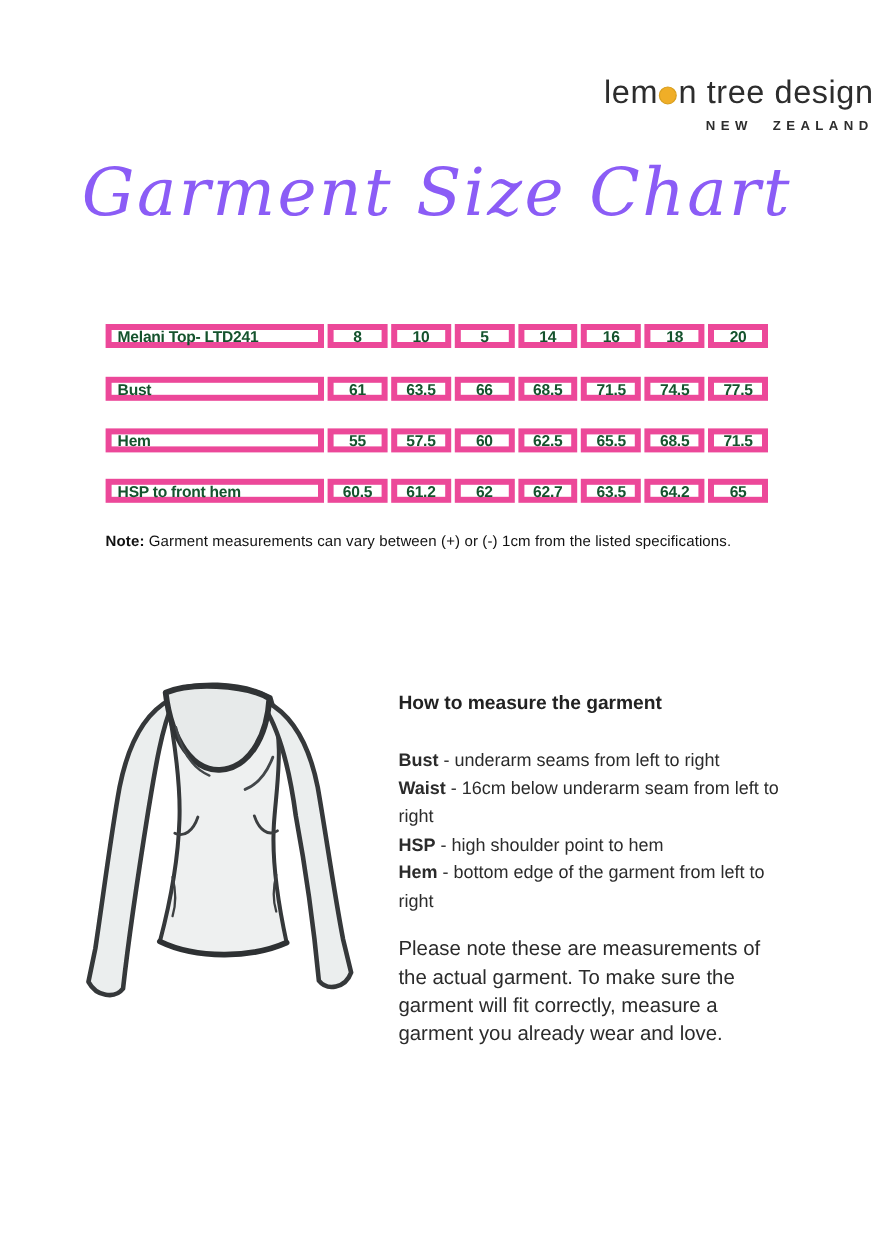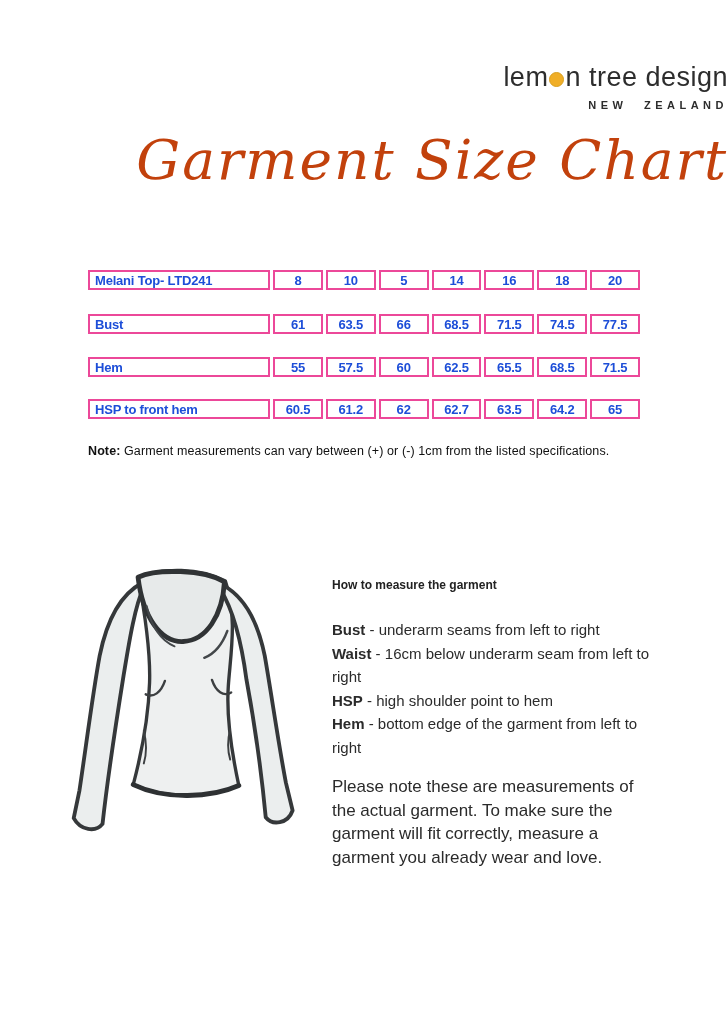--- a/index.html
+++ b/index.html
@@ -47,52 +47,52 @@
     word-spacing: 9px;
     color: #2d2d2d;
   }
 
   
   .script-heading {
     position: absolute;
     top: 128px;
     left: 0;
     width: 100%;
-    text-align: right;
+    text-align: center;
     font-family: "DejaVu Serif", serif;
     font-style: italic;
     font-weight: 400;
     font-size: 55px;
     letter-spacing: 2px;
-    color: #c2410c;
+    color: #8b5cf6;
     white-space: nowrap;
   }
 
   
   .size-table {
     position: absolute;
     left: 88px;
     top: 270px;
     width: 552px;
   }
   .trow {
     display: flex;
     gap: 3px;
     height: 20px;
   }
   .trow.gap24 { margin-bottom: 24px; }
   .trow.gap23 { margin-bottom: 23px; }
   .trow.gap22 { margin-bottom: 22px; }
   .cell {
     box-sizing: border-box;
-    border: 2px solid #ec4899;
+    border: 5px solid #ec4899;
     background: #ffffff;
     font-size: 13px;
     font-weight: 700;
-    color: #1d4ed8;
+    color: #14532d;
     display: flex;
     align-items: center;
     letter-spacing: -0.2px;
   }
   .cell.label {
     width: 182px;
     flex: none;
     padding-left: 5px;
     justify-content: flex-start;
   }
@@ -129,21 +129,21 @@
 
   
   .guide {
     position: absolute;
     left: 332px;
     top: 578px;
     width: 324px;
     color: #2b2b2b;
   }
   .guide-title {
-    font-size: 12px;
+    font-size: 16px;
     font-weight: 700;
     margin: 0 0 26px 0;
     color: #222222;
   }
   .guide-item {
     font-size: 15px;
     line-height: 23.5px;
   }
   .guide-item .term { font-weight: 700; }
   .guide-paragraph {

